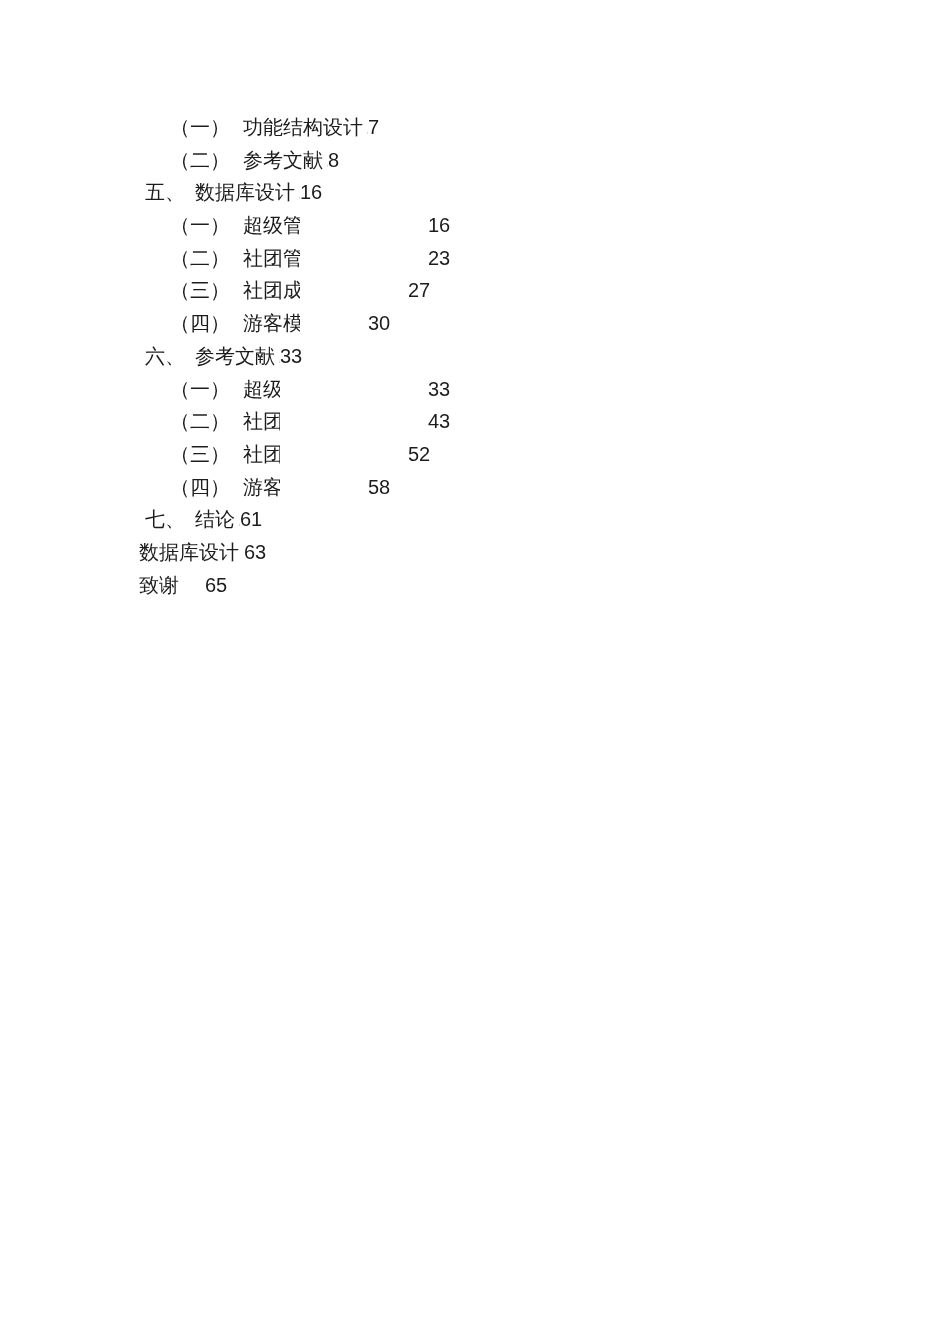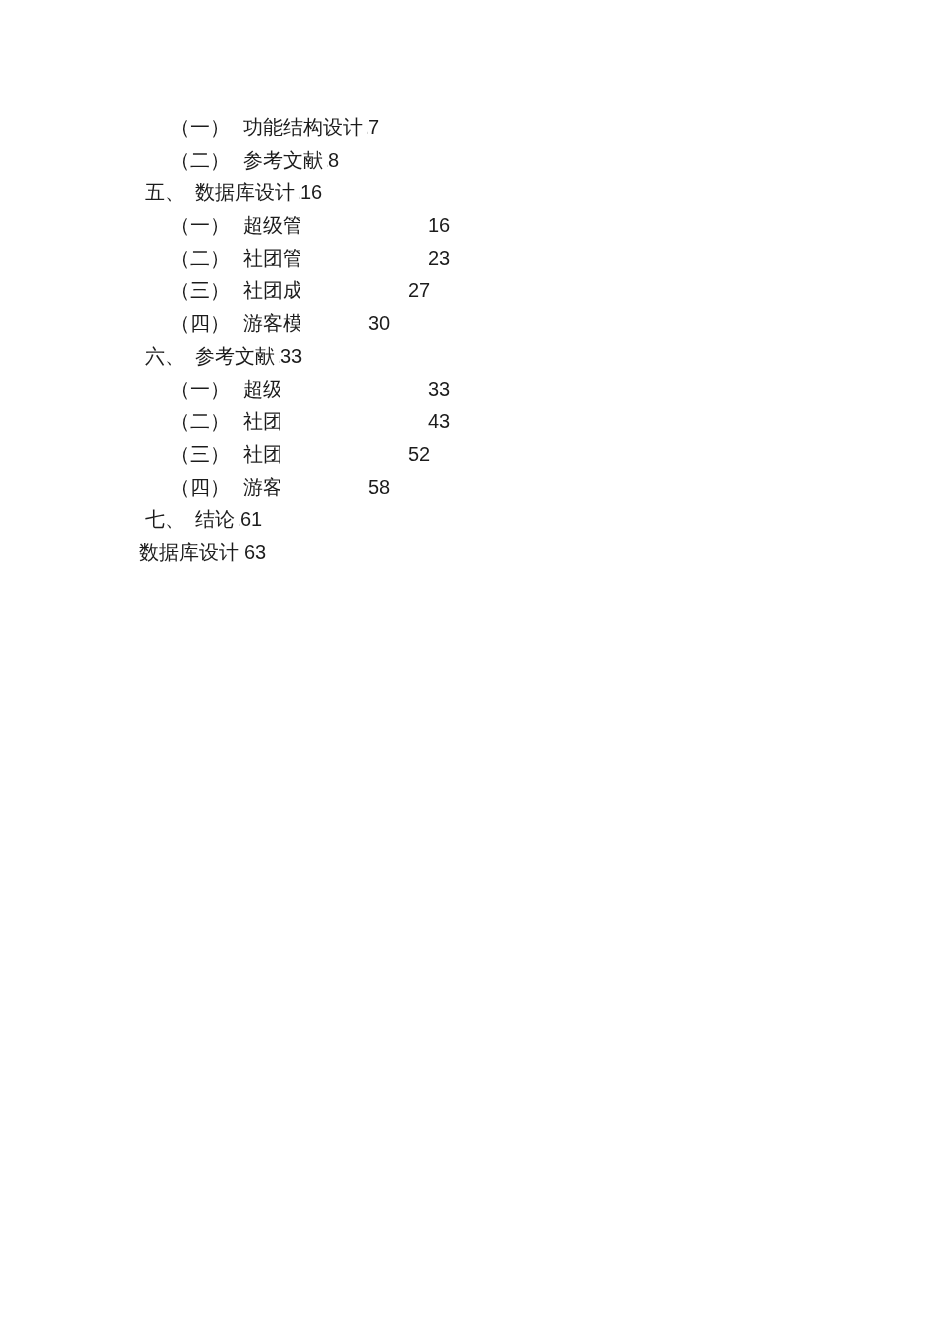--- a/index.html
+++ b/index.html
@@ -138,14 +138,20 @@
     <span class="title">结论</span>
     <span class="dots">. . . . . . . . . . . . . . . . . . . . . . . . . . . . . . . . . . . . . . . . . . . . . . . . . . . . . . . . . . . . . . . . . . . . . . . . . . . . . . . . . . . . . . . . . . . . . . . . . . . . . . . . . . . . . . . . . . . . . . . . </span>
     <span class="page">61</span>
   </div>
       <div class="toc-row lvl0">
     <span class="num"></span>
     <span class="title">数据库设计</span>
     <span class="dots">. . . . . . . . . . . . . . . . . . . . . . . . . . . . . . . . . . . . . . . . . . . . . . . . . . . . . . . . . . . . . . . . . . . . . . . . . . . . . . . . . . . . . . . . . . . . . . . . . . . . . . . . . . . . . . . . . . . . . . . . </span>
     <span class="page">63</span>
   </div>
+      <div class="toc-row lvl0 no-dots">
+    <span class="num"></span>
+    <span class="title">致谢</span>
+
+    <span class="page">65</span>
+  </div>
     </div>
 </div>
 
 </body></html>

